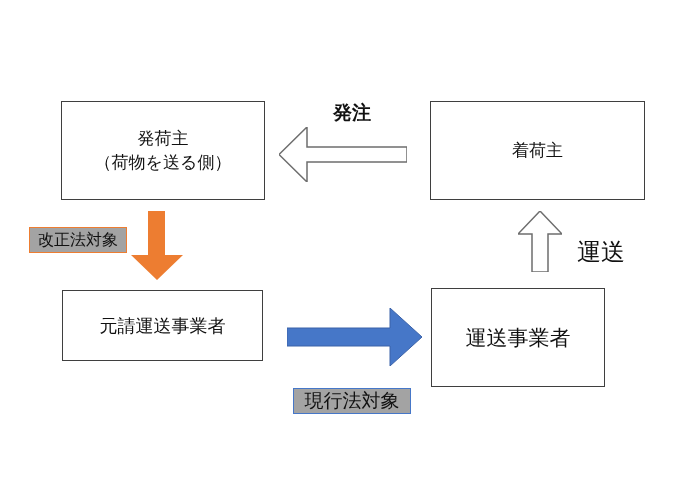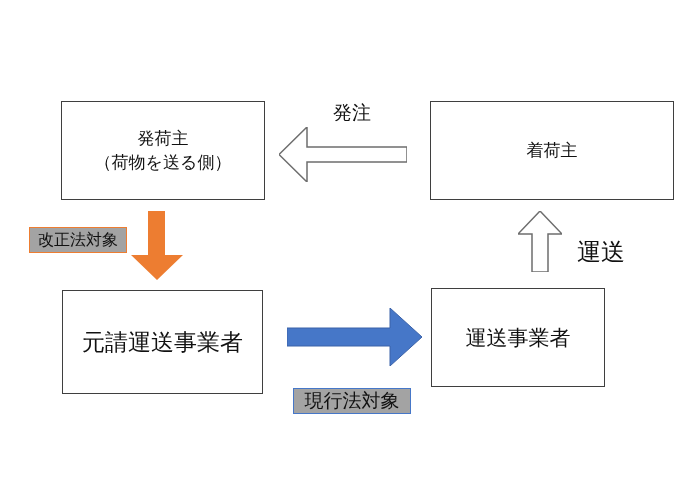--- a/index.html
+++ b/index.html
@@ -29,40 +29,40 @@
     border:1.5px solid var(--box-border);
     display:flex;
     flex-direction:column;
     align-items:center;
     justify-content:center;
     text-align:center;
     box-sizing:border-box;
   }
   .box .l1,.box .l2{display:block;white-space:nowrap;}
   #box-shipper{left:61px;top:101px;width:204px;height:99px;font-size:17px;line-height:24px;}
-  #box-consignee{left:430px;top:101px;width:244px;height:99px;font-size:17px;line-height:24px;}
-  #box-prime{left:62px;top:290px;width:201px;height:104px;font-size:23px;}
+  #box-consignee{left:430px;top:101px;width:215px;height:99px;font-size:17px;line-height:24px;}
+  #box-prime{left:62px;top:290px;width:201px;height:71px;font-size:18px;}
   #box-carrier{left:431px;top:288px;width:174px;height:99px;font-size:21px;}
 
   .arrow{position:absolute;display:block;}
   #arrow-order{left:279px;top:127px;}
   #arrow-transport{left:518px;top:211px;}
   #arrow-revised{left:131px;top:211px;}
   #arrow-current{left:287px;top:308px;}
 
   .outline-poly{fill:#ffffff;stroke:var(--arrow-outline);stroke-width:1.5;stroke-linejoin:miter;}
   .orange-poly{fill:var(--orange);stroke:none;}
   .blue-poly{fill:var(--blue);stroke:var(--blue-edge);stroke-width:1;}
 
   .floating-label{
     position:absolute;
     white-space:nowrap;
     text-align:center;
   }
-  #label-order{left:321px;top:100px;width:62px;font-size:19px;}
+  #label-order{left:321px;top:100px;width:62px;font-size:19px;font-weight:bold;}
   #label-transport{left:575px;top:236px;width:52px;font-size:24px;}
 
   .tag{
     position:absolute;
     background:#a3a3a3;
     display:flex;
     align-items:center;
     justify-content:center;
     white-space:nowrap;
     box-sizing:border-box;

